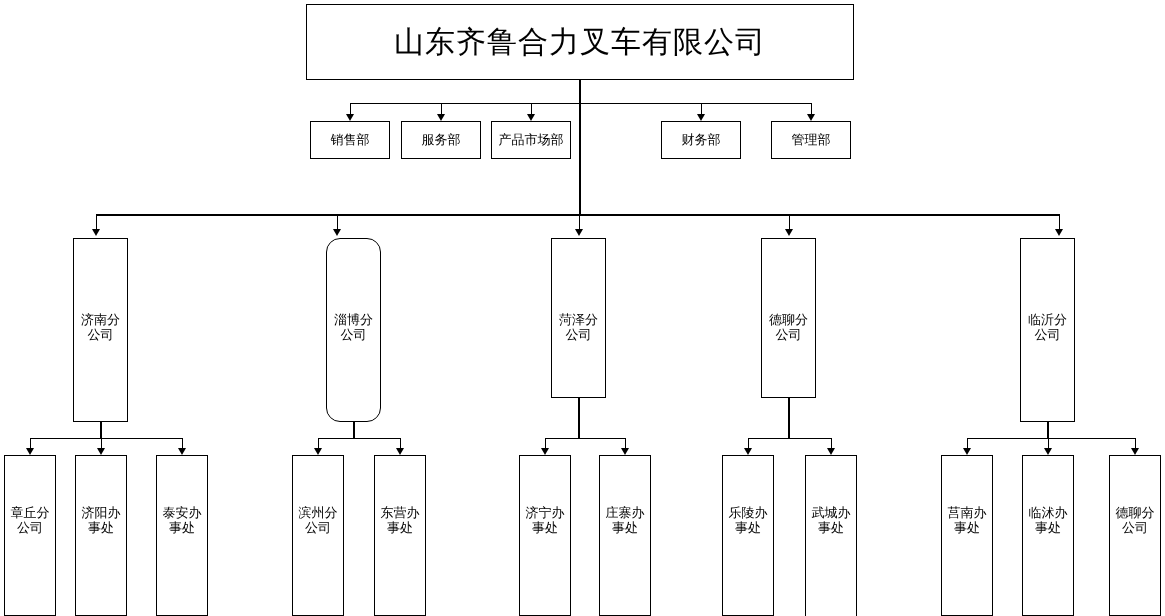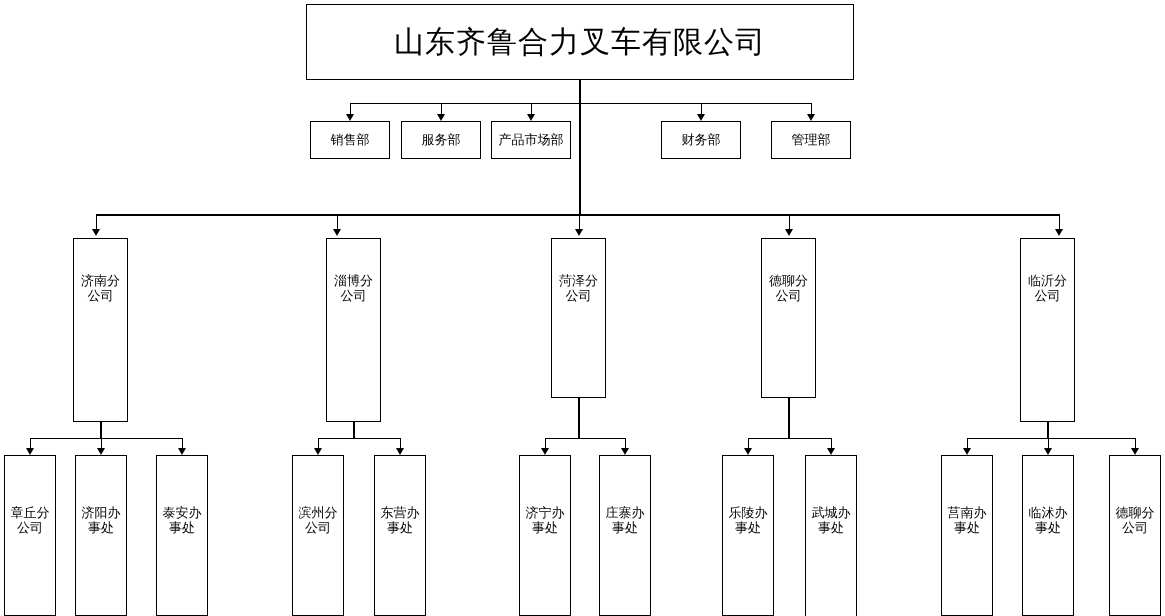--- a/index.html
+++ b/index.html
@@ -38,21 +38,21 @@
   .root {
     font-size: 30px;
     letter-spacing: 1px;
   }
   .dept {
     font-size: 13px;
   }
   .branch {
     font-size: 13px;
     align-items: flex-start;
-    padding-top: 34px;
+    padding-top: 73px;
   }
   .office {
     font-size: 13px;
     align-items: flex-start;
     padding-top: 49px;
   }
   .line {
     position: absolute;
     background: #000000;
     z-index: 1;
@@ -120,21 +120,21 @@
   <div class="line vline" style="left:579px; top:214px; height:17px;"></div>
   <div class="arrow" style="left:575px; top:229px;"></div>
   <div class="line vline" style="left:789px; top:214px; height:17px;"></div>
   <div class="arrow" style="left:785px; top:229px;"></div>
   <div class="line vline" style="left:1059px; top:214px; height:17px;"></div>
   <div class="arrow" style="left:1055px; top:229px;"></div>
 
   <div class="node branch" style="left:73px; top:238px; width:55px; height:184px;">
     <span class="label">济南分公司</span>
   </div>
-  <div class="node branch" style="left:326px; top:238px; width:55px; height:184px;">
+  <div class="node branch" style="left:326px; top:238px; width:55px; height:184px;border-radius:14px;">
     <span class="label">淄博分公司</span>
   </div>
   <div class="node branch" style="left:551px; top:238px; width:55px; height:160px;">
     <span class="label">菏泽分公司</span>
   </div>
   <div class="node branch" style="left:761px; top:238px; width:55px; height:160px;">
     <span class="label">德聊分公司</span>
   </div>
   <div class="node branch" style="left:1020px; top:238px; width:55px; height:184px;">
     <span class="label">临沂分公司</span>

